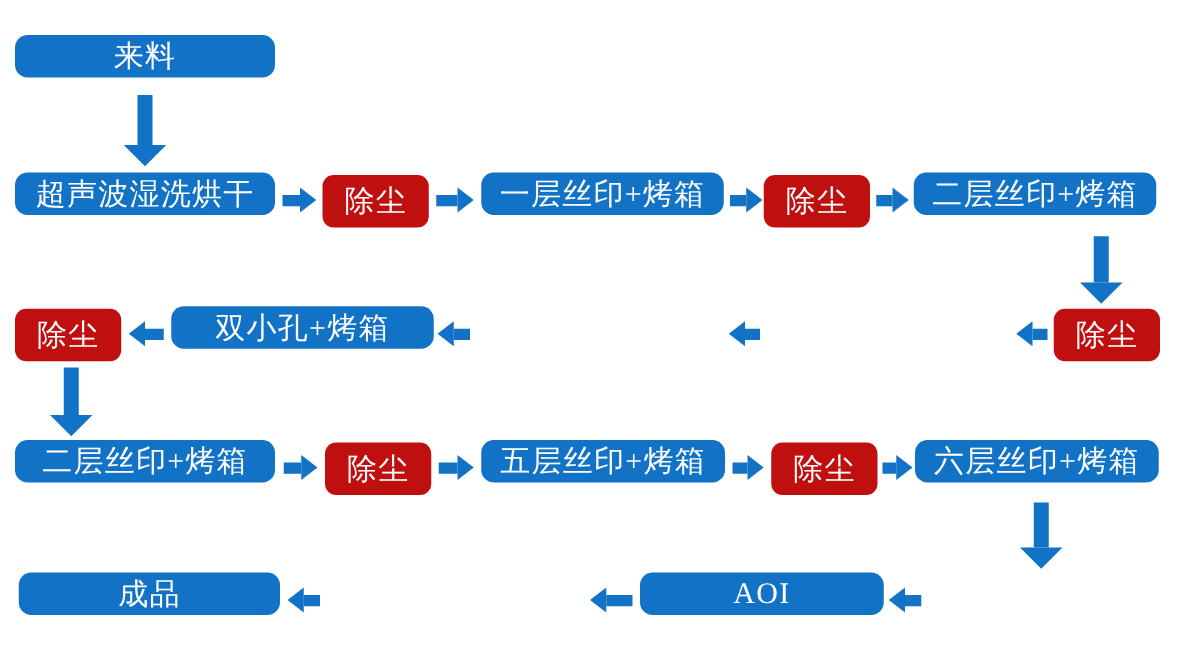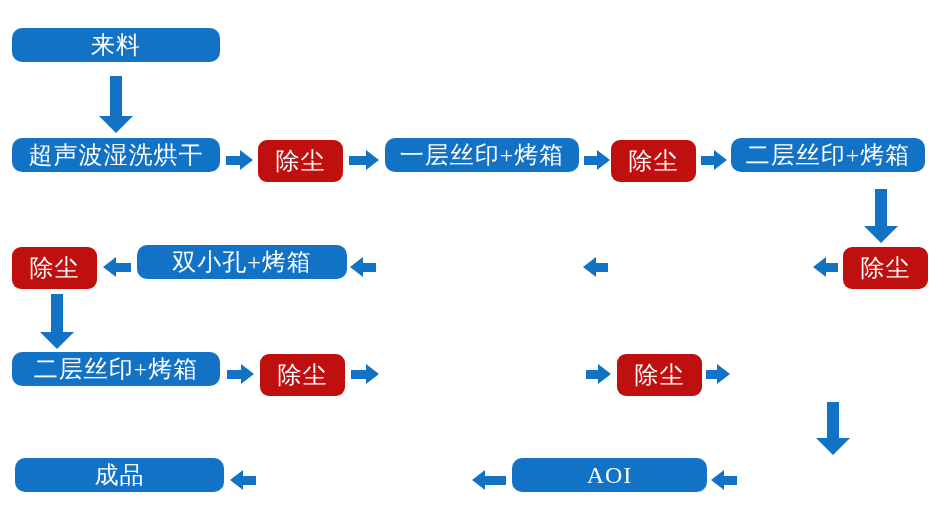--- a/index.html
+++ b/index.html
@@ -98,29 +98,31 @@
   <div class="node process" style="left:12px;top:352px;width:208px">二层丝印+烤箱</div>
   <div class="ar" style="left:227px;top:364px;width:27px">
     <div class="shaft"></div>
       <div class="head-right"></div>
   </div>
   <div class="node dedust" style="left:260px;top:354px;width:85px">除尘</div>
   <div class="ar" style="left:351px;top:364px;width:28px">
     <div class="shaft"></div>
       <div class="head-right"></div>
   </div>
+  <div class="node process" style="left:385px;top:352px;width:195px">五层丝印+烤箱</div>
   <div class="ar" style="left:586px;top:364px;width:25px">
     <div class="shaft"></div>
       <div class="head-right"></div>
   </div>
   <div class="node dedust" style="left:617px;top:354px;width:85px">除尘</div>
   <div class="ar" style="left:706px;top:364px;width:24px">
     <div class="shaft"></div>
       <div class="head-right"></div>
   </div>
+  <div class="node process" style="left:732px;top:352px;width:195px">六层丝印+烤箱</div>
 
   <div class="av" style="left:816px;top:402px;height:53px">
     <div class="vshaft"></div>
       <div class="head-down"></div>
   </div>
 
   <div class="ar" style="left:711px;top:470px;width:26px">
     <div class="head-left"></div>
       <div class="shaft"></div>
   </div>

